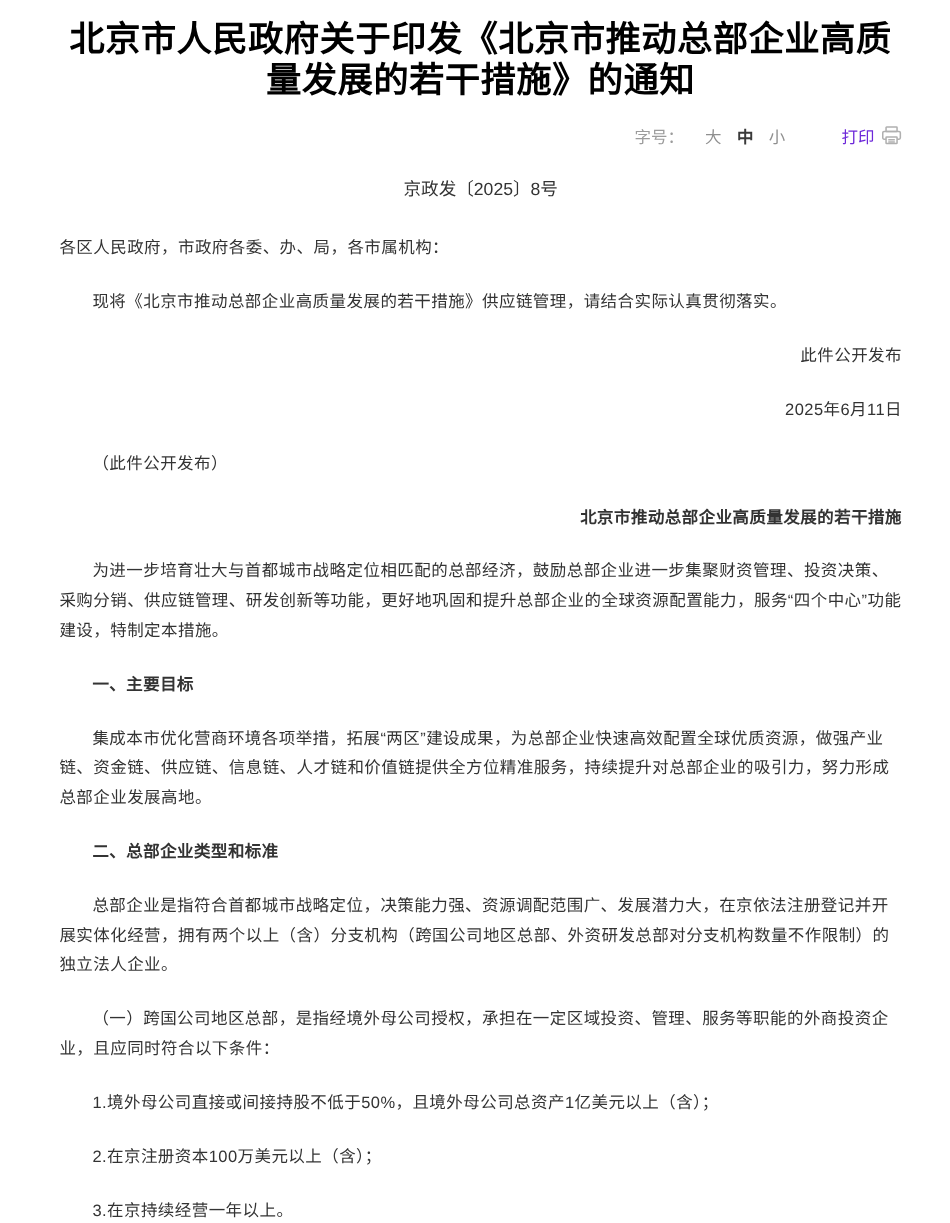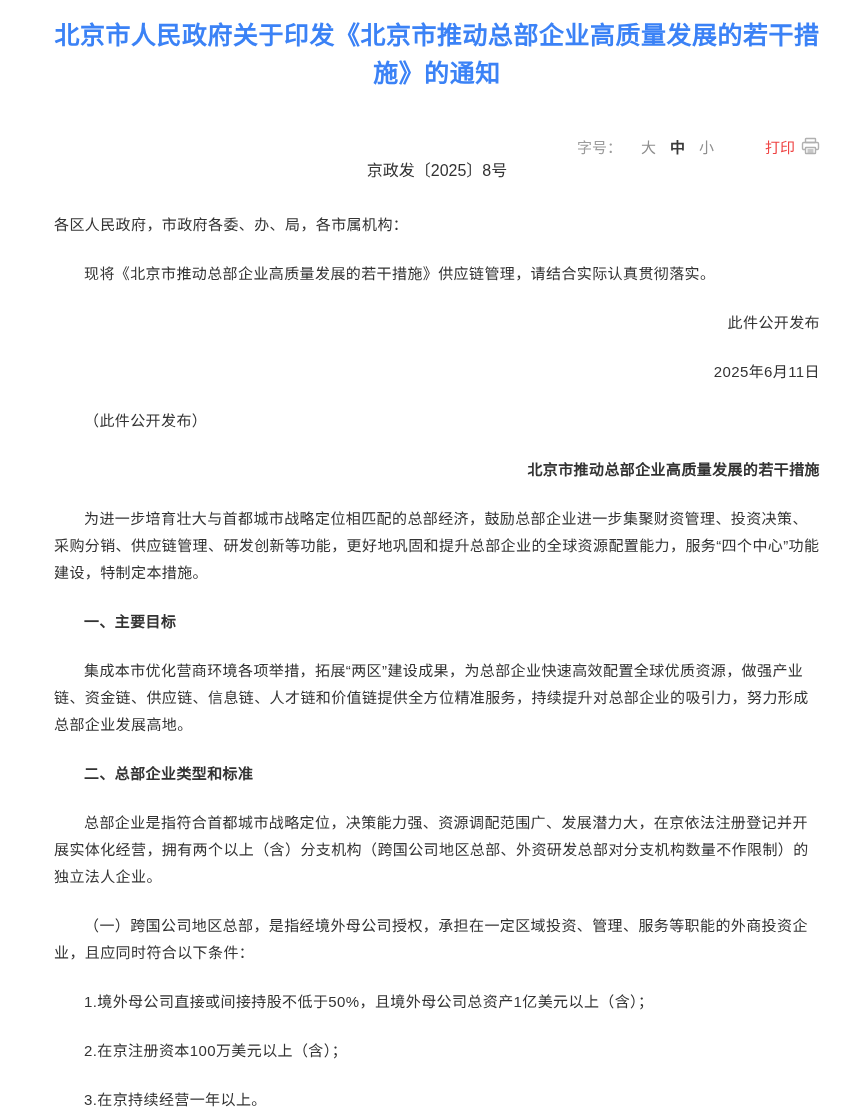--- a/index.html
+++ b/index.html
@@ -12,29 +12,29 @@
     color: #333333;
   }
   .page {
     width: 864px;
     height: 1112px;
     padding: 16px 44px 0 54px;
   }
   
   .doc-title {
     text-align: center;
-    font-size: 25px;
+    font-size: 32px;
     font-weight: bold;
     line-height: 38px;
-    color: #3b82f6;
+    color: #000000;
     letter-spacing: 0.5px;
   }
   
   .toolbar {
-    margin-top: 43px;
+    margin-top: 20px;
     height: 22px;
     display: flex;
     justify-content: flex-end;
     align-items: center;
     font-size: 15px;
     color: #9a9a9a;
   }
   .toolbar .fs-label { color: #9c9c9c; margin-right: 12px; }
   .toolbar .fs-btn {
     color: #8f8f8f;
@@ -43,26 +43,27 @@
   }
   .toolbar .fs-btn.active {
     color: #3a3a3a;
     font-weight: bold;
   }
   .toolbar .print-wrap {
     display: flex;
     align-items: center;
     margin-left: 44px;
     cursor: pointer;
-    color: #ef4444;
+    color: #6d28d9;
   }
   .toolbar .print-label { margin-right: 6px; }
   .toolbar svg { display: block; }
   
   .doc-number {
+    margin-top: 24px;
     text-align: center;
     font-size: 16px;
     color: #333333;
   }
   
   .doc-body {
     margin-top: 30px;
     font-size: 15px;
     line-height: 27px;
     letter-spacing: 0.4px;

